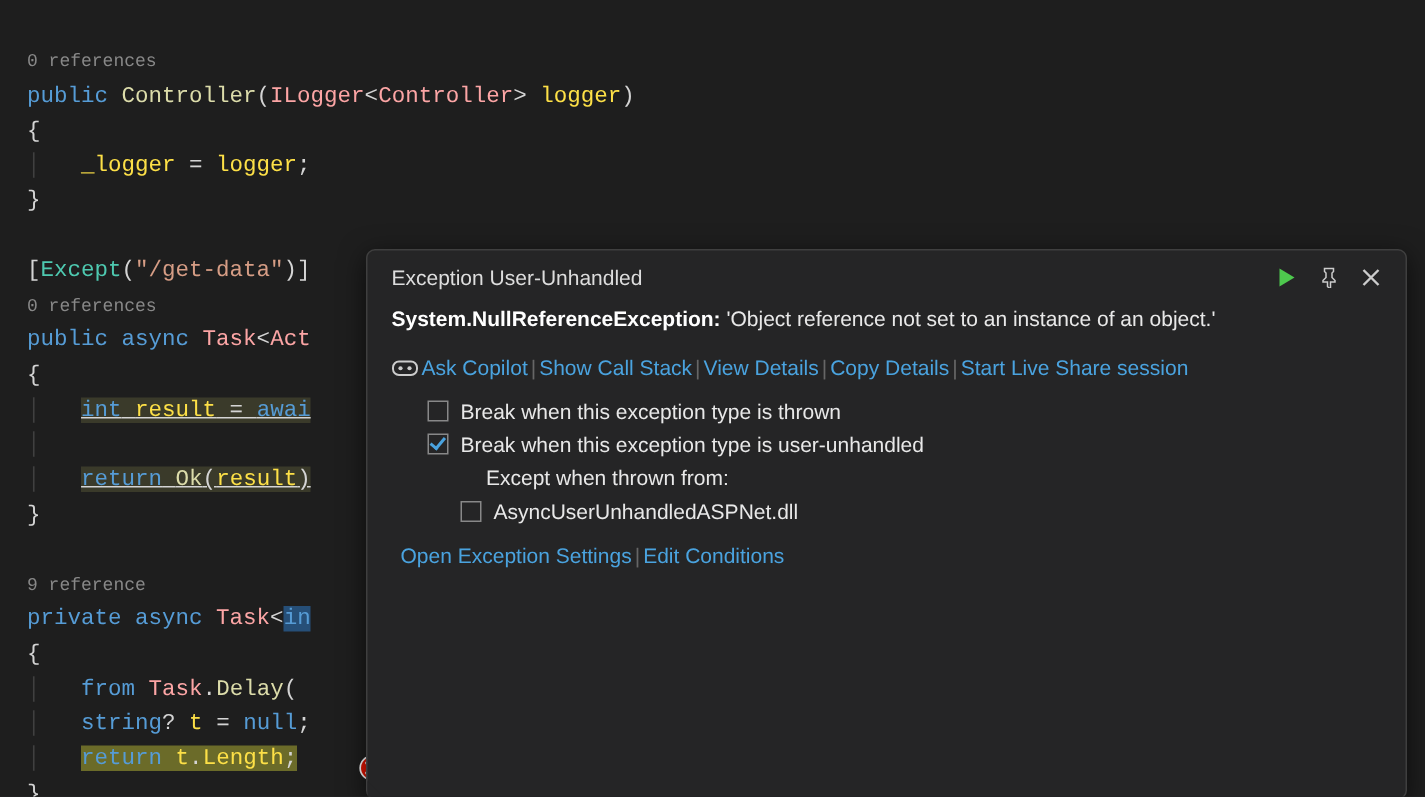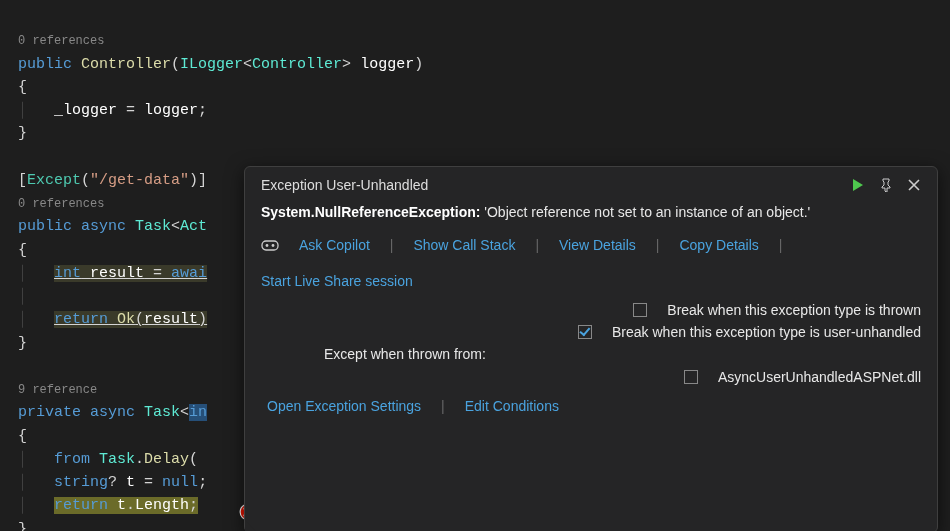--- a/index.html
+++ b/index.html
@@ -13,23 +13,23 @@
     overflow: hidden;
     position: relative;
   }
   .editor {
     padding: 6px 0 0 18px;
     line-height: 1.55;
     white-space: pre;
   }
   .refs { color: #888; font-size: 12px; }
   .kw { color: #569cd6; }
-  .type { color: #5eead4; }
+  .type { color: #fca5a5; }
   .fn { color: #dcdcaa; }
-  .var { color: #ffffff; }
+  .var { color: #fde047; }
   .punc { color: #d4d4d4; }
   .op { color: #d4d4d4; }
   .str { color: #d69d85; }
   .attr { color: #4ec9b0; }
   .brace { color: #d4d4d4; }
   .indent-line { color: #404040; }
   .hl { background: #3a3a2a; text-decoration: underline; }
   .hl2 { background: #6b6b29; }
   .sel { background: #264f78; }
 
@@ -69,29 +69,29 @@
     justify-content: space-between;
     margin-bottom: 10px;
   }
   .popup-title { color: #ddd; }
   .popup-icons { display: flex; gap: 14px; align-items: center; }
   .popup-icons svg { cursor: pointer; }
 
   .ex-msg { margin: 4px 0 14px 0; line-height: 1.4; }
   .ex-msg b { font-weight: 700; color: #fff; }
 
-  .link-row { display: flex; flex-wrap: wrap; align-items: center; gap: 20px; margin-bottom: 10px; }
+  .link-row { display: flex; flex-wrap: wrap; align-items: center; gap: 2px; margin-bottom: 10px; }
   .link { color: #4aa3df; cursor: pointer; }
   .divider-v { color: #666; }
   .copilot-ico { display:inline-flex; align-items:center; }
 
   .settings { margin-left: 2px; }
   .settings-header { display:flex; align-items:center; gap:4px; cursor:pointer; margin-bottom:4px;}
   .tri { display:inline-block; width:0;height:0;border-left:5px solid transparent;border-right:5px solid transparent;border-top:7px solid #ccc; margin-right:2px; }
-  .chk-row { display:flex; align-items:center; gap:20px; margin-left:22px; line-height:1.6;justify-content:flex-end;}
+  .chk-row { display:flex; align-items:center; gap:8px; margin-left:22px; line-height:1.6;}
   .sub { margin-left: 61px; line-height:1.6;}
   .chk {
     width: 14px; height: 14px; border:1px solid #888; background:#252526; display:inline-flex; align-items:center; justify-content:center; cursor:pointer;
   }
   .chk.checked::after{
     content:"";
     width:4px; height:8px;
     border:solid #4aa3df;
     border-width:0 2px 2px 0;
     transform: rotate(40deg) translate(-1px,-1px);

